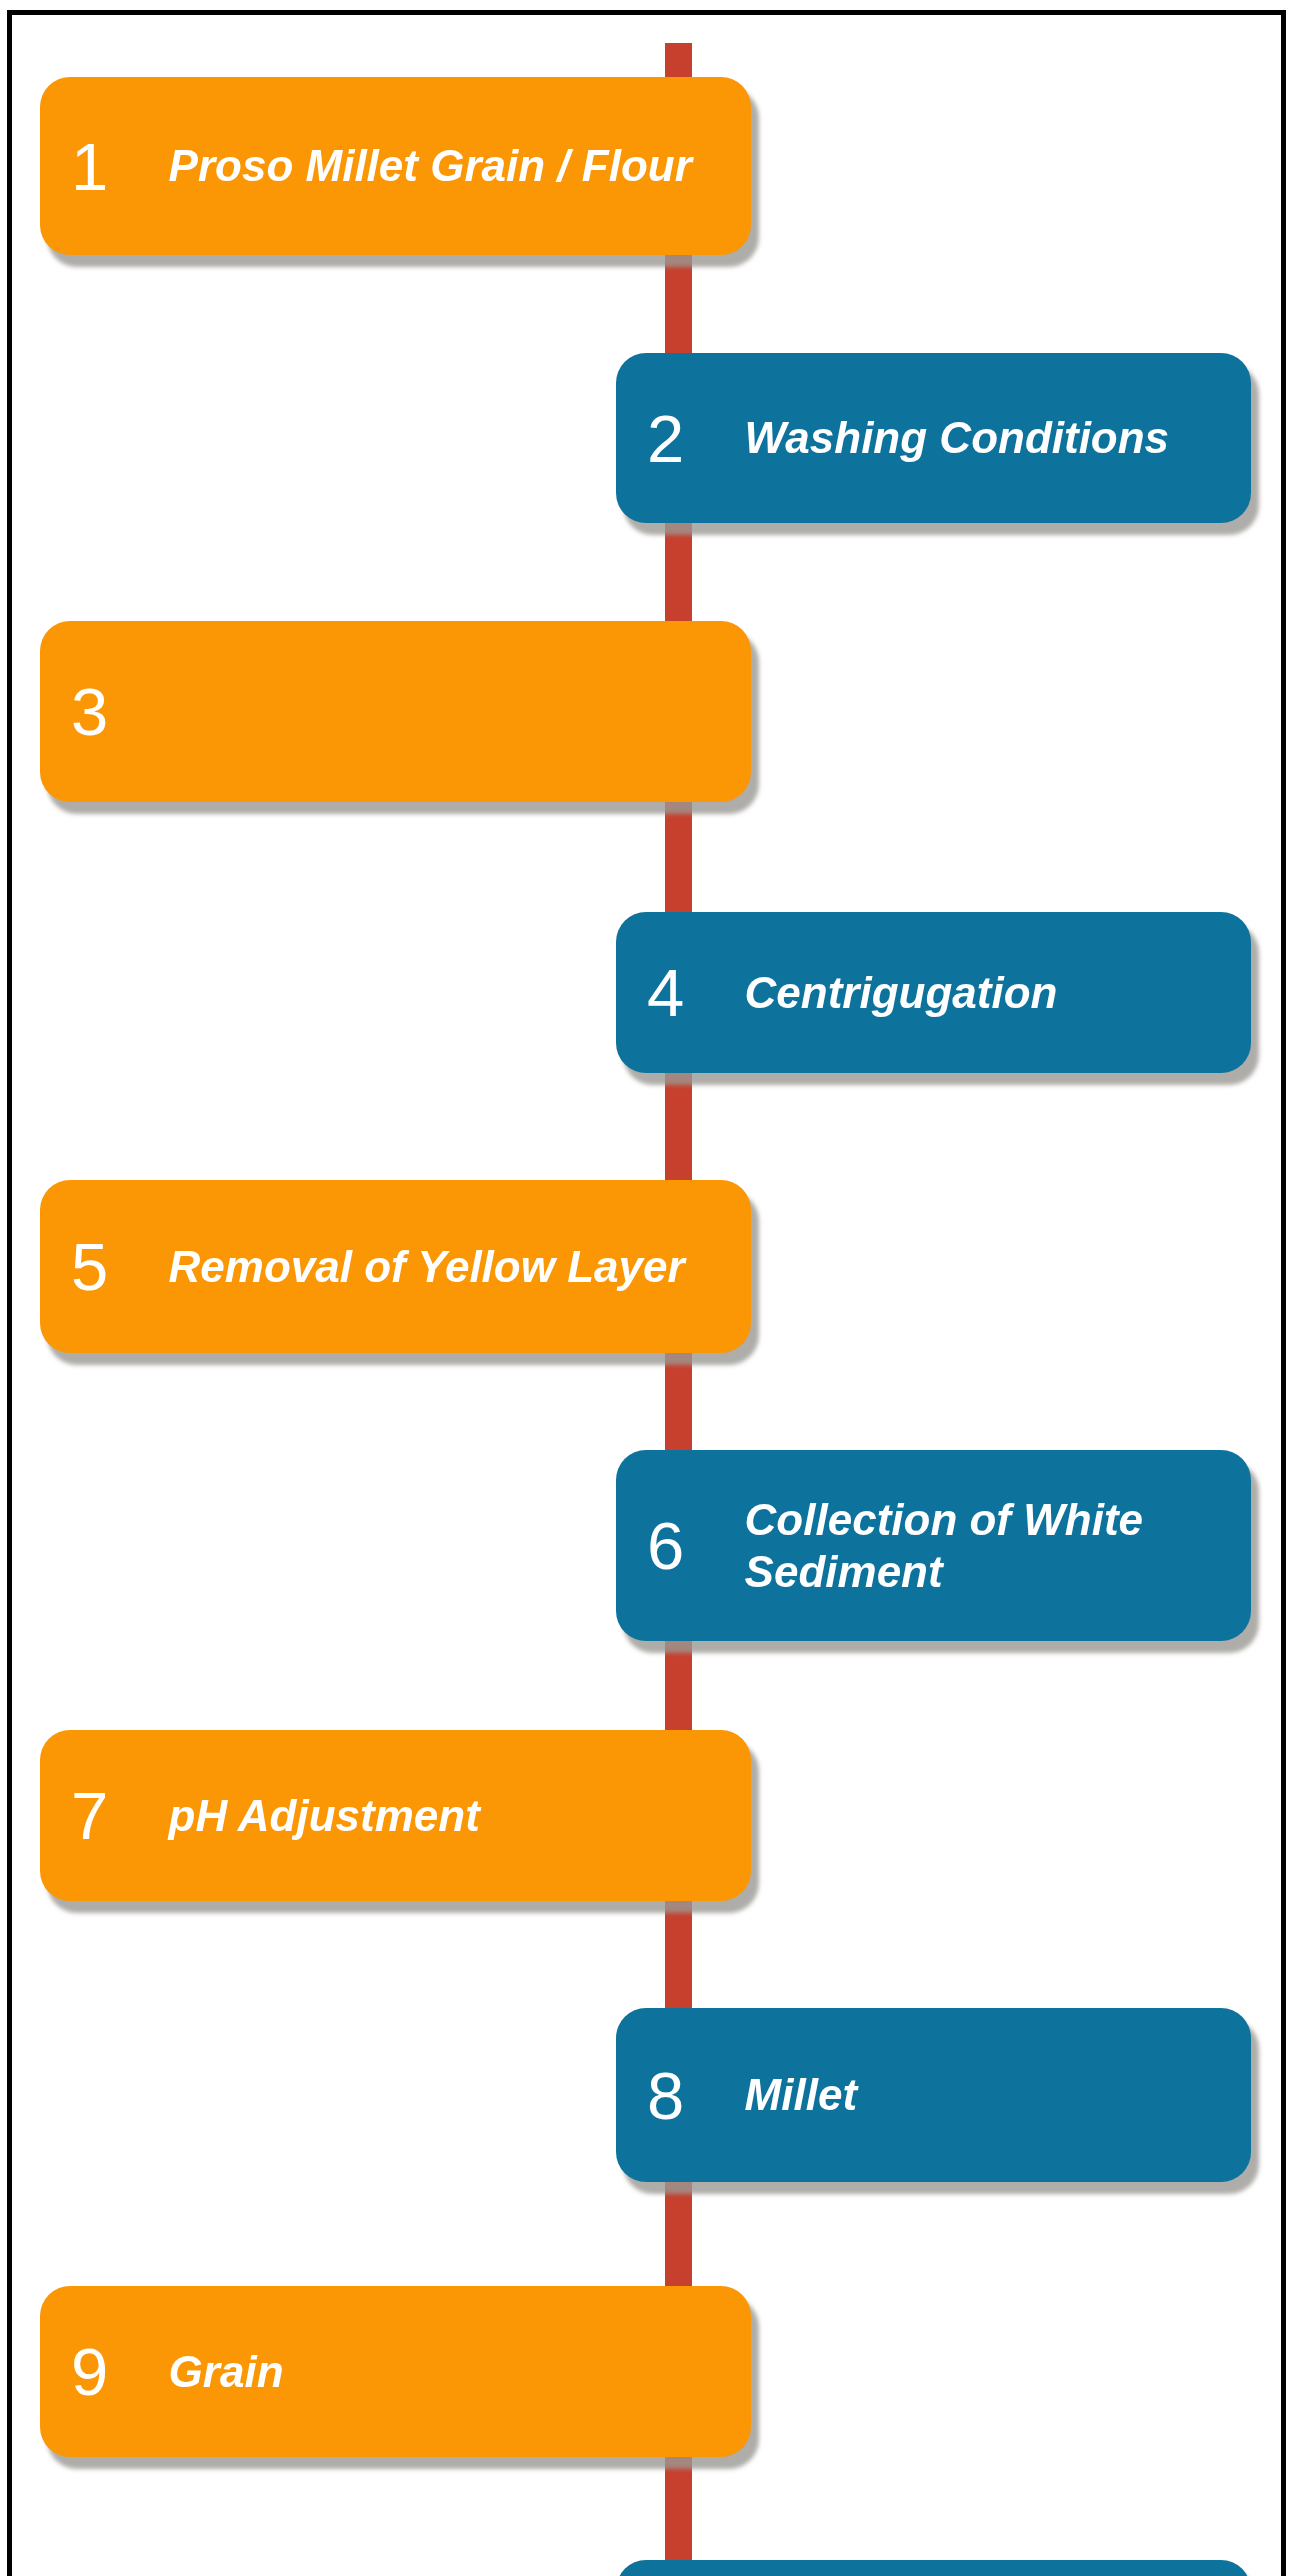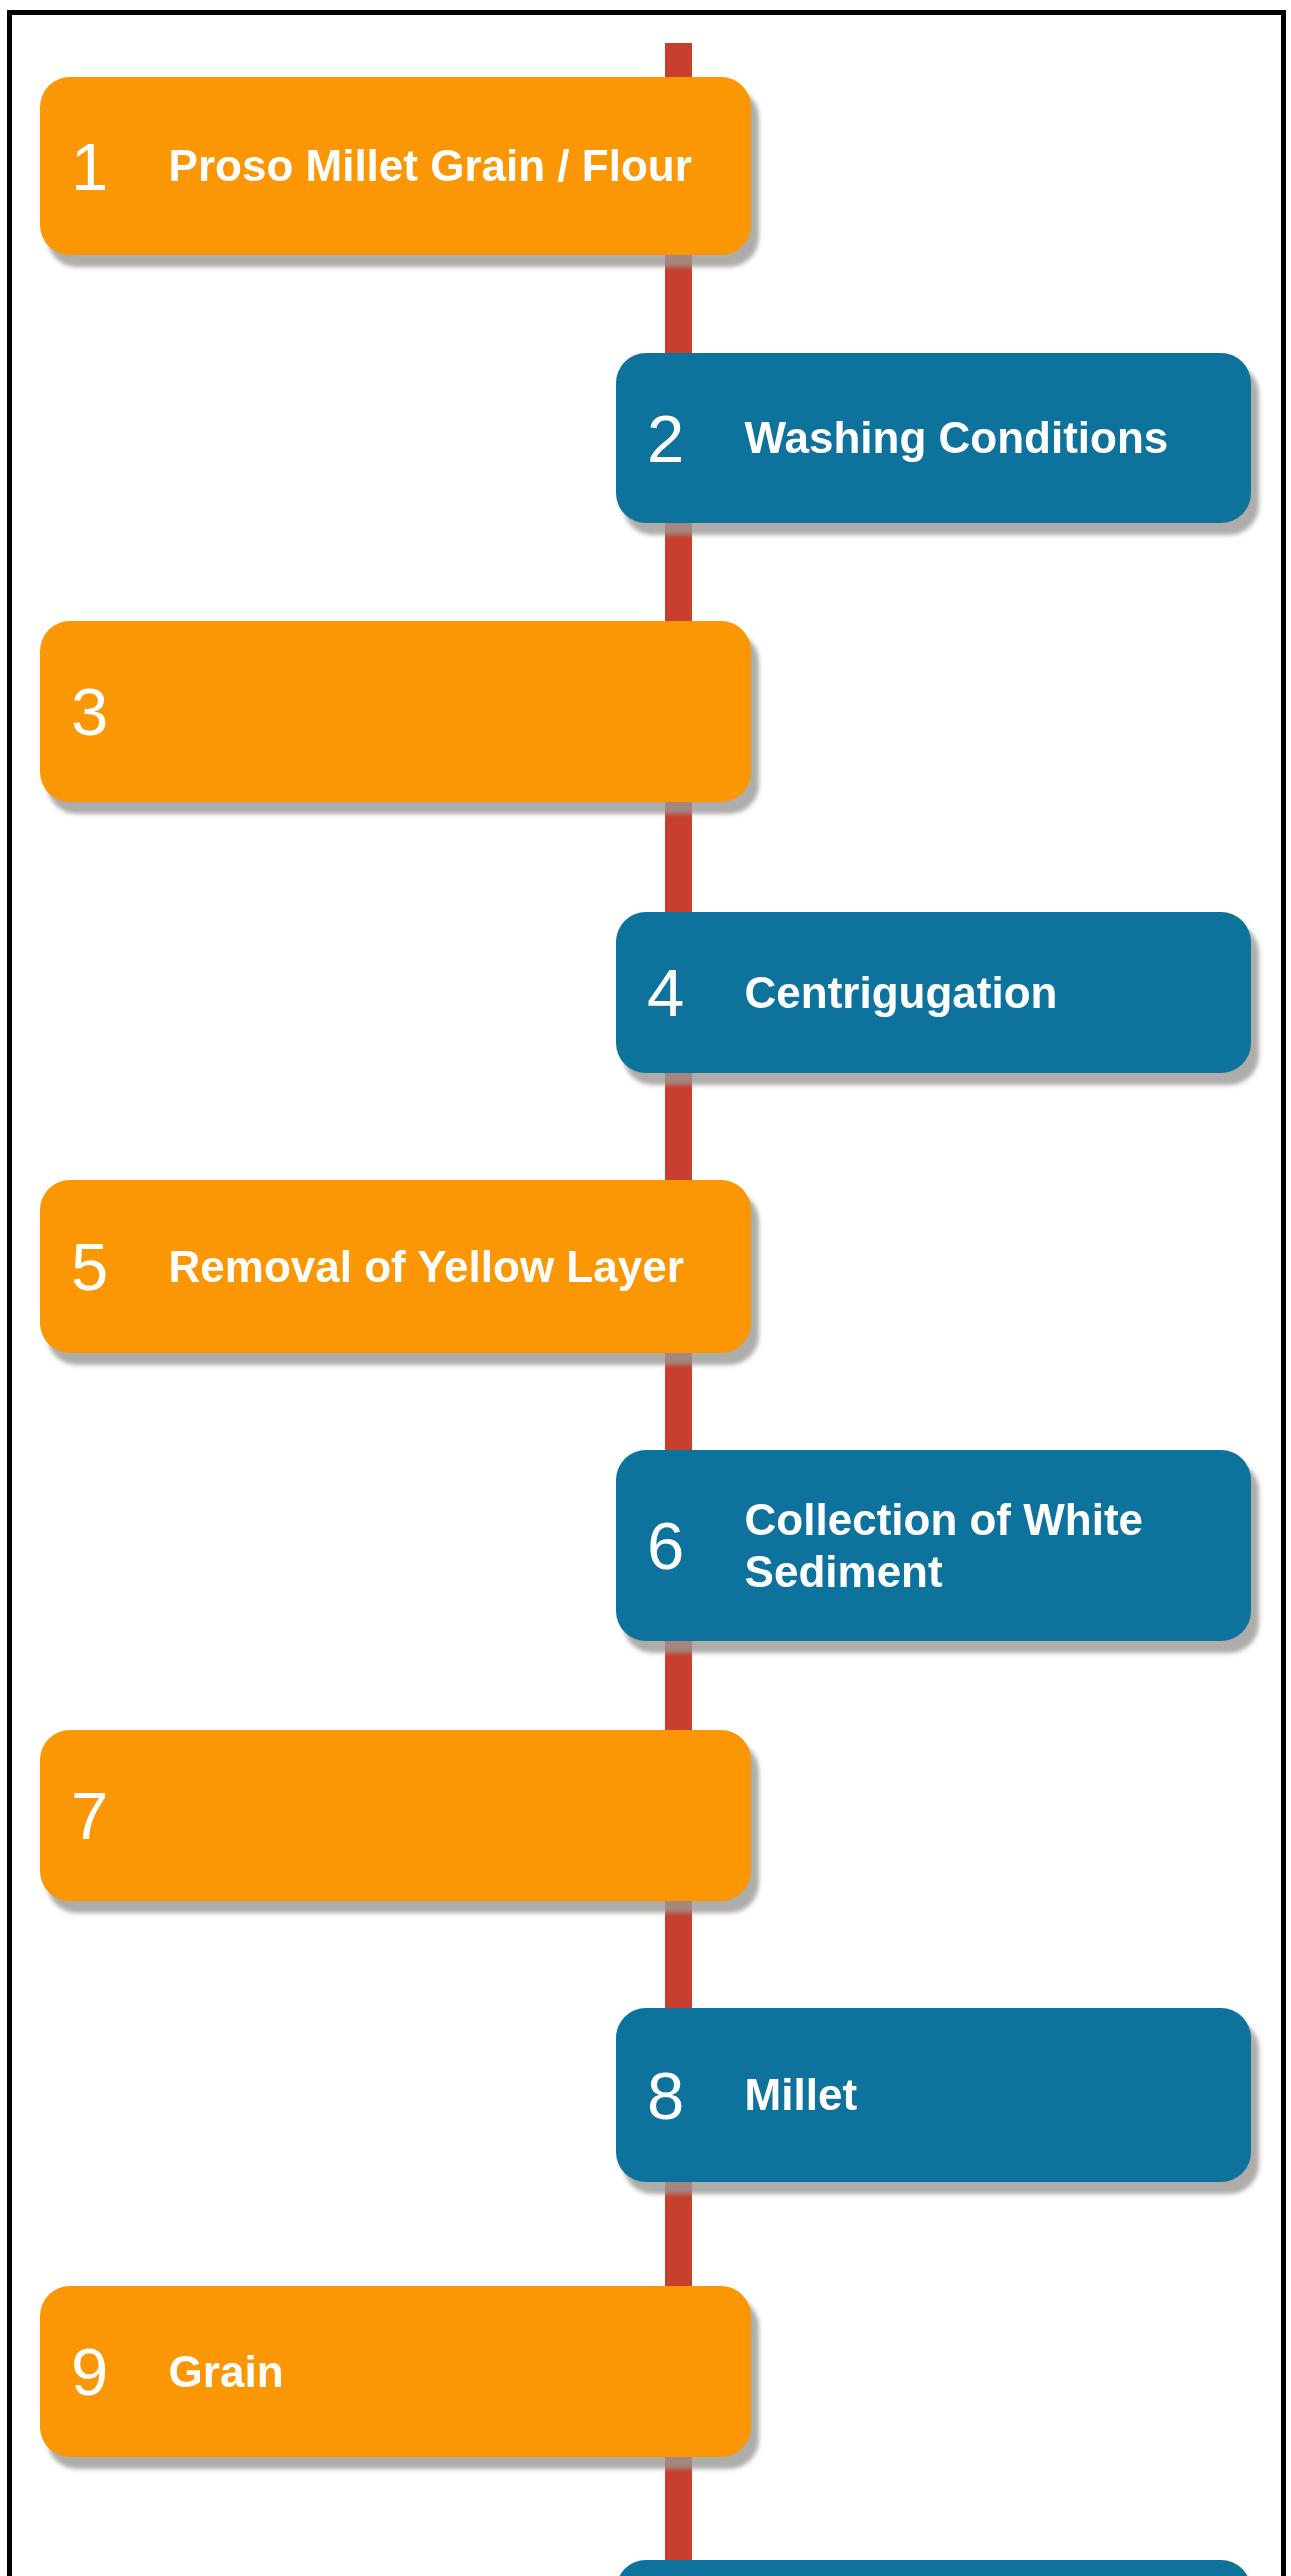--- a/index.html
+++ b/index.html
@@ -53,20 +53,21 @@
     margin-right: 20.6px;
     font-size: 67px;
     font-weight: 400;
     line-height: 1;
     text-align: left;
   }
   .step .lbl {
     font-size: 44px;
     font-weight: 700;
     line-height: 1.18;
+    font-style: italic;
   }
   
   .steps-layer .step:nth-child(1)  { top: 77px;  height: 178px; }
   .steps-layer .step:nth-child(2)  { top: 353px;  height: 170px; }
   .steps-layer .step:nth-child(3)  { top: 621px; height: 181px; }
   .steps-layer .step:nth-child(4)  { top: 912px; height: 161px; }
   .steps-layer .step:nth-child(5)  { top: 1180px; height: 173px; }
   .steps-layer .step:nth-child(6)  { top: 1450px; height: 191px; }
   .steps-layer .step:nth-child(7)  { top: 1730px; height: 171px; }
   .steps-layer .step:nth-child(8)  { top: 2008px; height: 174px; }
@@ -99,20 +100,21 @@
     <div class="step left" style="background: rgb(251, 151, 5); color: rgb(255, 255, 255);">
       <span class="num">5</span>
       <span class="lbl">Removal of Yellow Layer</span>
     </div>
     <div class="step right" style="background: rgb(14, 115, 156); color: rgb(255, 255, 255);">
       <span class="num">6</span>
       <span class="lbl">Collection of White Sediment</span>
     </div>
     <div class="step left" style="background: rgb(251, 151, 5); color: rgb(255, 255, 255);">
       <span class="num">7</span>
+      <span class="lbl">pH Adjustment</span>
     </div>
     <div class="step right" style="background: rgb(14, 115, 156); color: rgb(255, 255, 255);">
       <span class="num">8</span>
       <span class="lbl">Millet</span>
     </div>
     <div class="step left" style="background: rgb(251, 151, 5); color: rgb(255, 255, 255);">
       <span class="num">9</span>
       <span class="lbl">Grain</span>
     </div>
     <div class="step right" style="background: rgb(14, 115, 156); color: rgb(255, 255, 255);">

